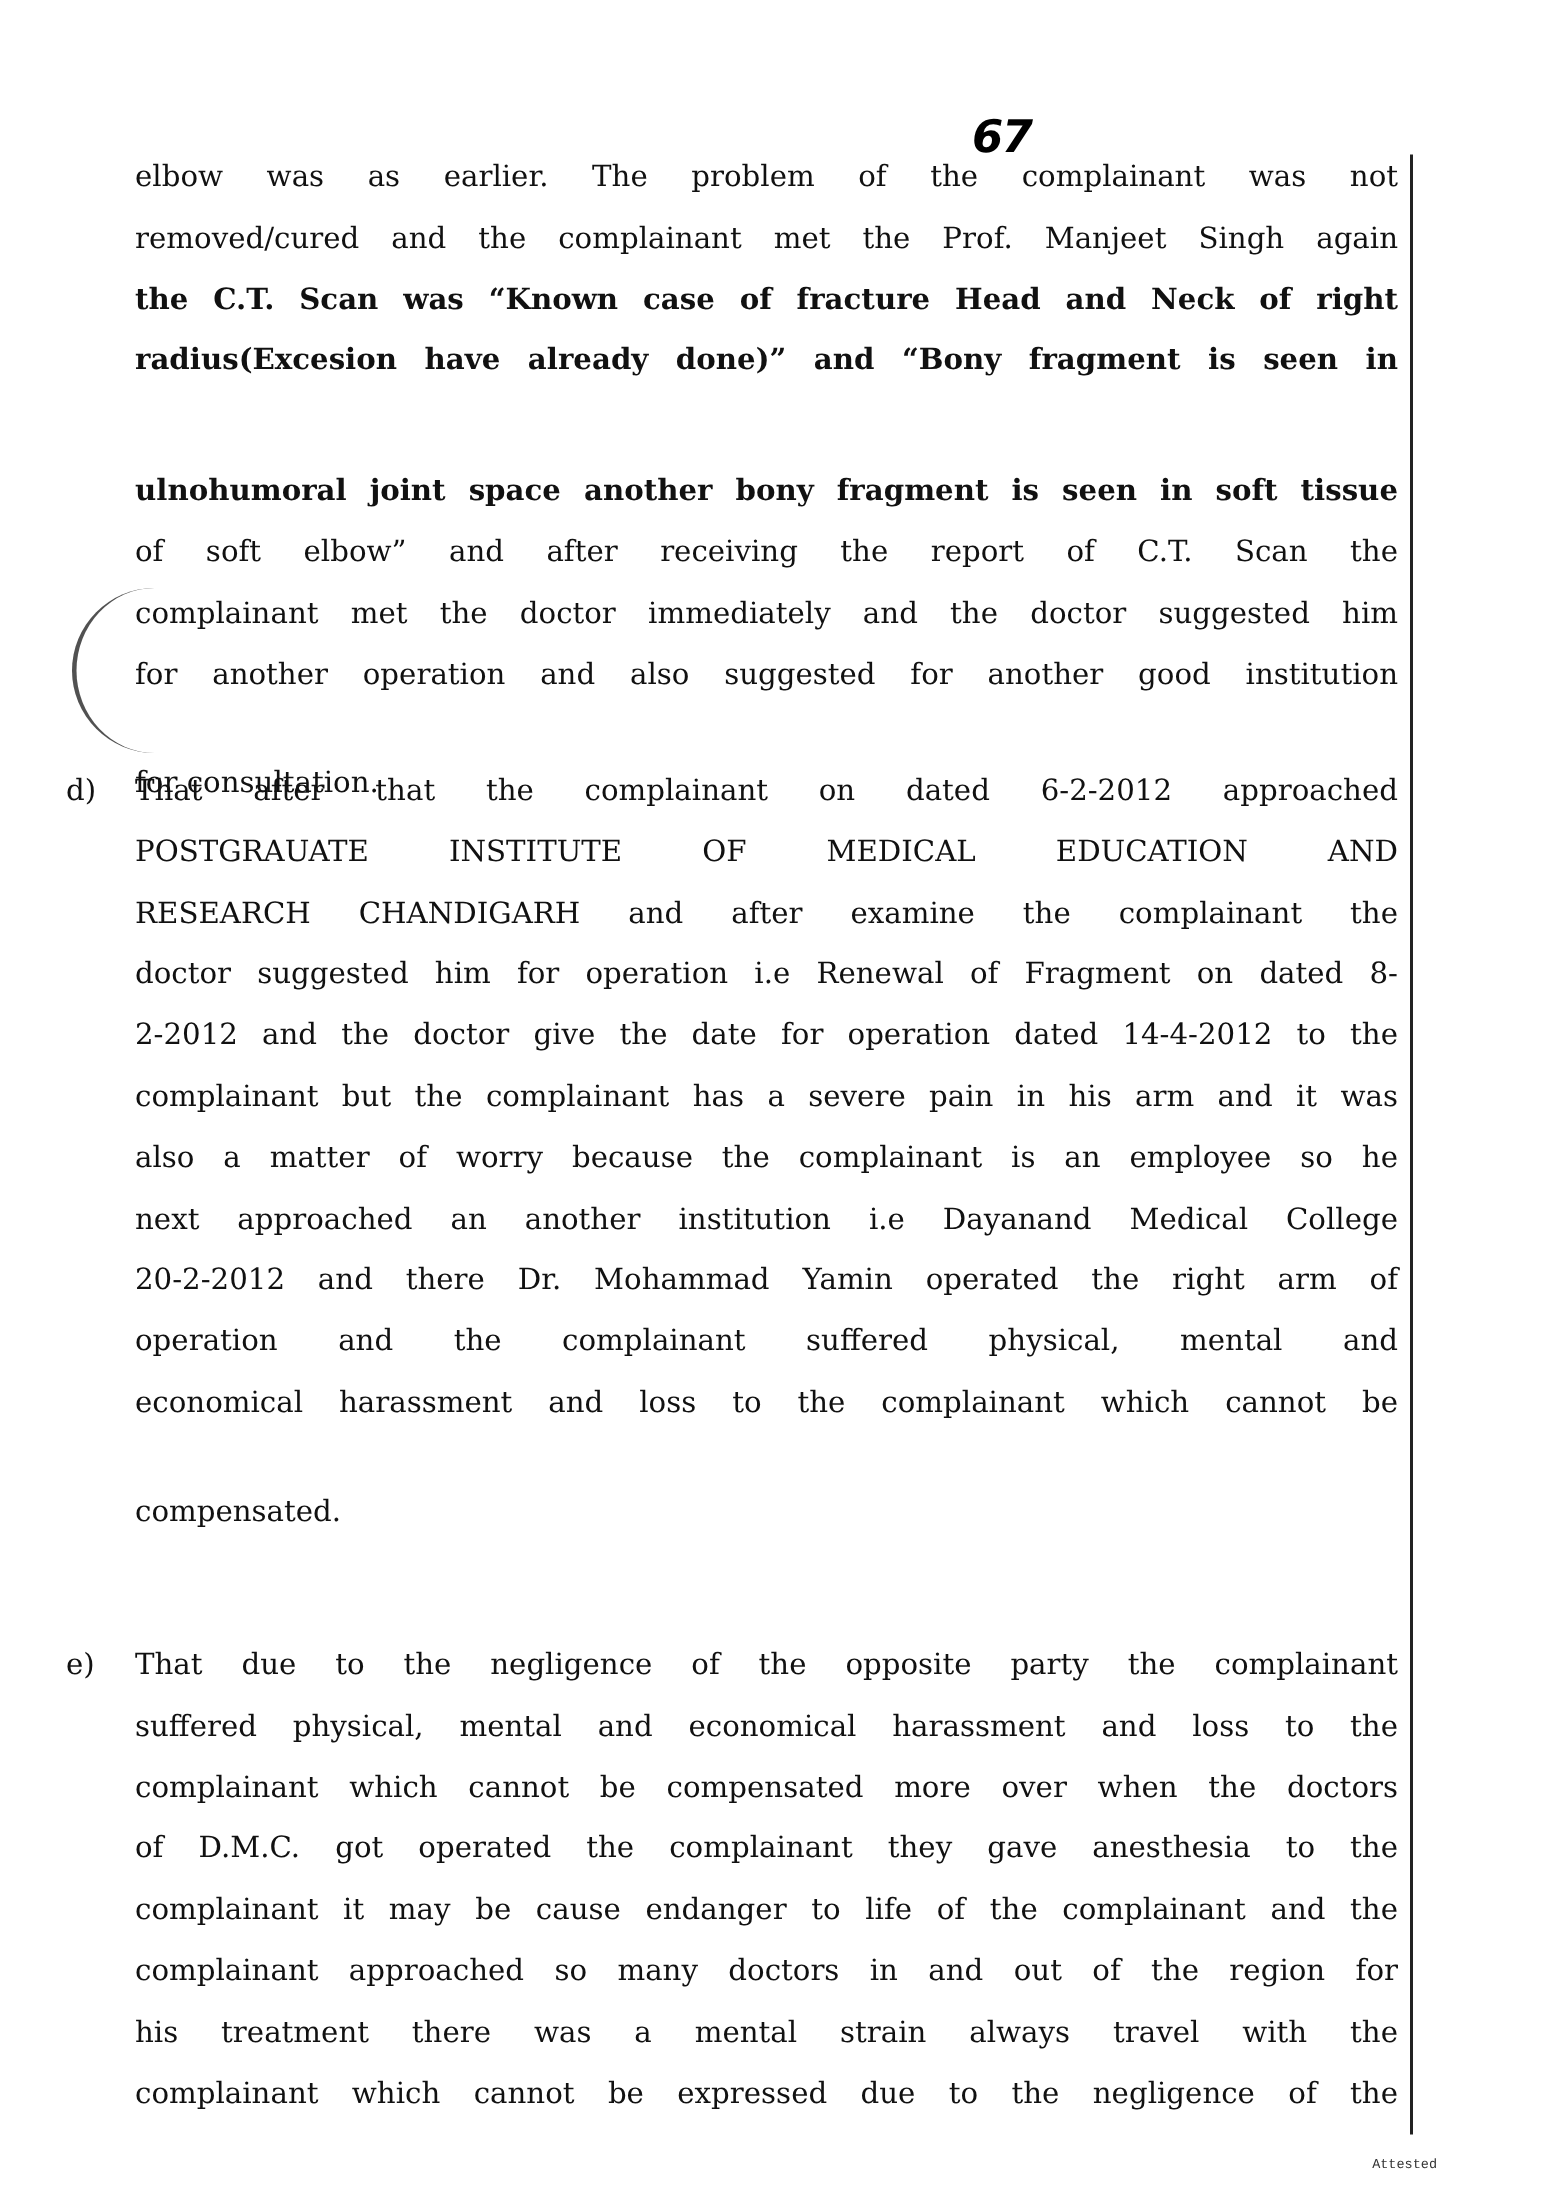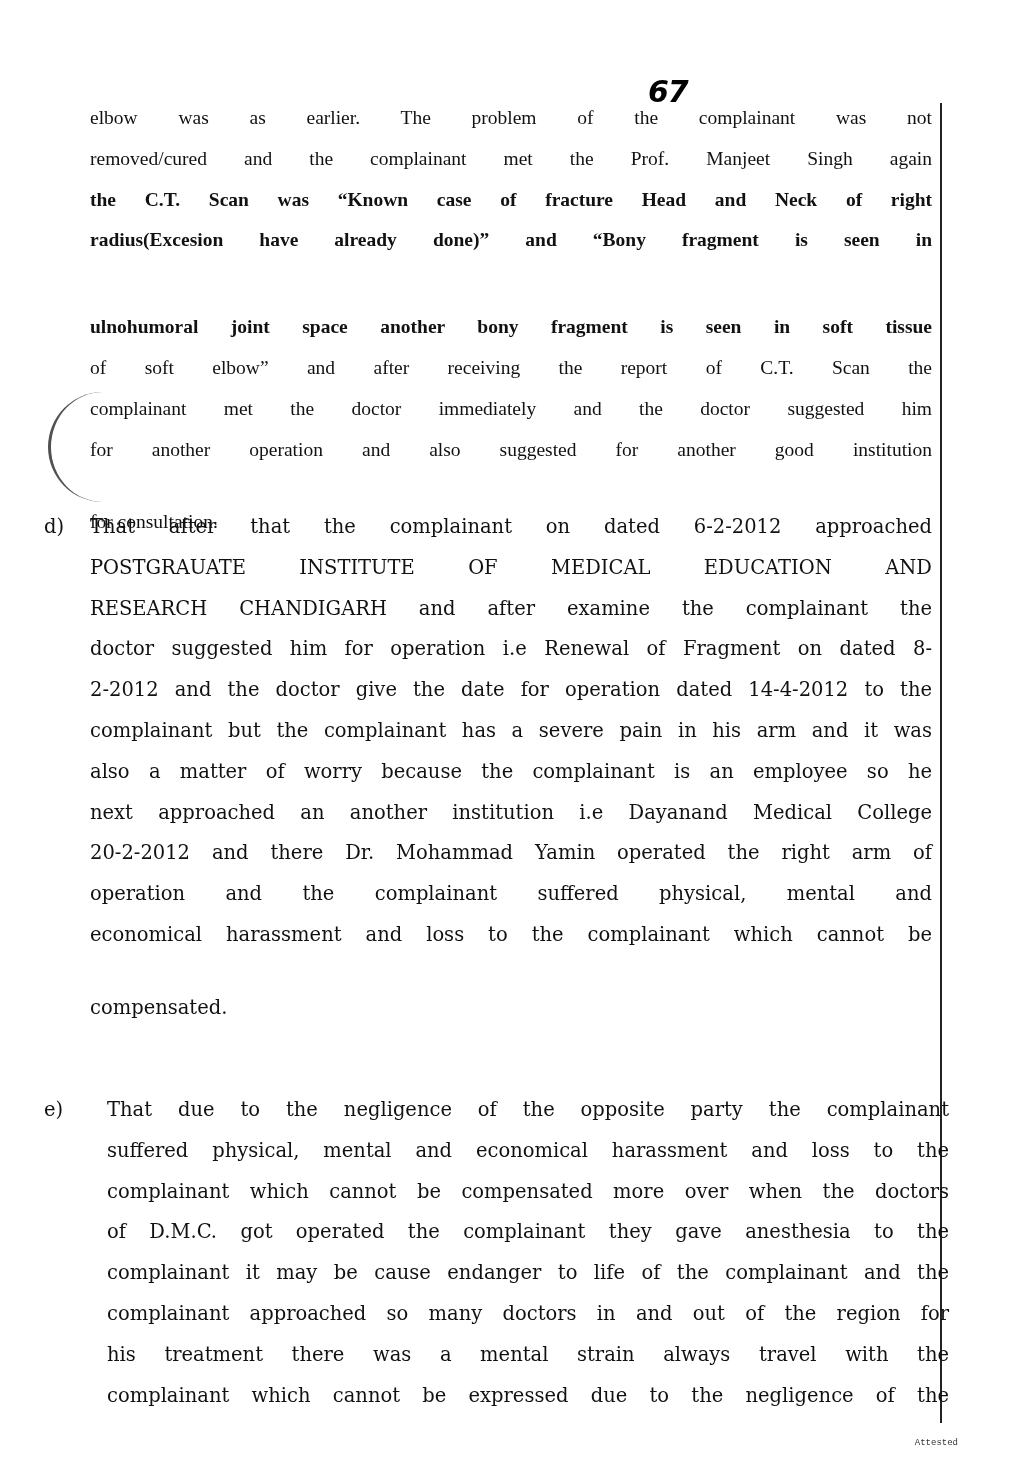--- a/index.html
+++ b/index.html
@@ -35,21 +35,21 @@
     font-family: Liberation Mono, monospace; color: #333; text-align: center;
   }
 </style>
 </head>
 <body>
 
 <div class="page-number">67</div>
 <div class="margin-line"></div>
 <div class="stamp"></div>
 
-<div class="text-block" style="top:98px;font-family:Liberation Serif, serif;">
+<div class="text-block" style="top:98px;">
   <span class="line">elbow was as earlier. The problem of the complainant was not</span>
   <span class="line">removed/cured and the complainant met the Prof. Manjeet Singh again</span>
   <span class="line" style="font-weight:bold;">the C.T. Scan was “Known case of fracture Head and Neck of right</span>
   <span class="line" style="font-weight:bold;">radius(Excesion have already done)” and “Bony fragment is seen in</span>
   <span class="line" style="font-weight:bold;margin-top:46px;">ulnohumoral joint space another bony fragment is seen in soft tissue</span>
   <span class="line">of soft elbow” and after receiving the report of C.T. Scan the</span>
   <span class="line">complainant met the doctor immediately and the doctor suggested him</span>
   <span class="line">for another operation and also suggested for another good institution</span>
   <span class="line last">for consultation.</span>
 </div>
@@ -64,21 +64,21 @@
   <span class="line">complainant but the complainant has a severe pain in his arm and it was</span>
   <span class="line">also a matter of worry because the complainant is an employee so he</span>
   <span class="line">next approached an another institution i.e Dayanand Medical College</span>
   <span class="line">20-2-2012 and there Dr. Mohammad Yamin operated the right arm of</span>
   <span class="line">operation and the complainant suffered physical, mental and</span>
   <span class="line">economical harassment and loss to the complainant which cannot be</span>
   <span class="line last">compensated.</span>
 </div>
 
 <div class="item-marker" style="top:1090px;">e)</div>
-<div class="text-block" style="top:1090px;margin-left:17px;">
+<div class="text-block" style="top:1090px;">
   <span class="line">That due to the negligence of the opposite party the complainant</span>
   <span class="line">suffered physical, mental and economical harassment and loss to the</span>
   <span class="line">complainant which cannot be compensated more over when the doctors</span>
   <span class="line">of D.M.C. got operated the complainant they gave anesthesia to the</span>
   <span class="line">complainant it may be cause endanger to life of the complainant and the</span>
   <span class="line">complainant approached so many doctors in and out of the region for</span>
   <span class="line">his treatment there was a mental strain always travel with the</span>
   <span class="line">complainant which cannot be expressed due to the negligence of the</span>
 </div>
 

